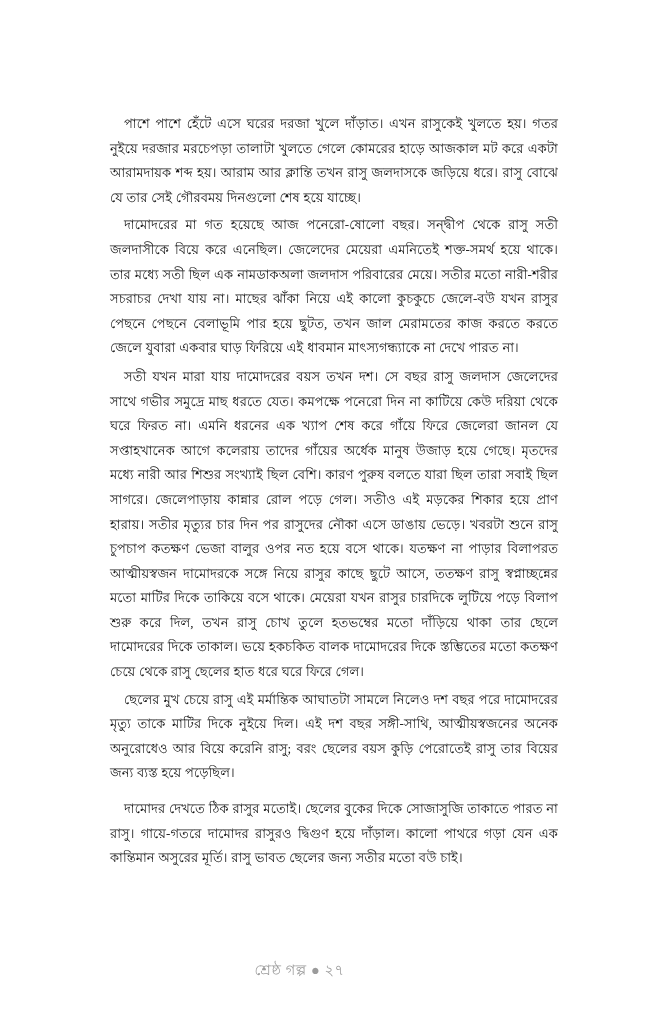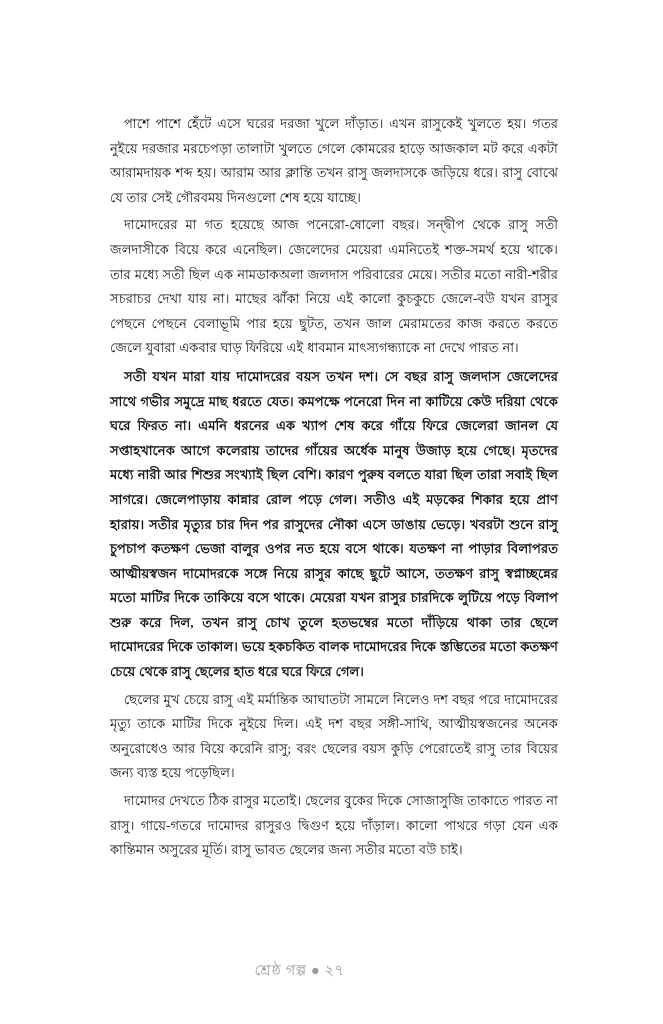--- a/index.html
+++ b/index.html
@@ -45,22 +45,22 @@
     -webkit-font-smoothing: antialiased;
   }
 
   .para:last-of-type {
     margin-bottom: 0;
   }
 
   
   .para.p1 { margin-bottom: 3px; }
   .para.p2 { margin-bottom: 4px; }
-  .para.p3 { margin-bottom: 3px; font-weight: bold; }
-  .para.p4 { margin-bottom: 3px; }
+  .para.p3 { margin-bottom: 3px; }
+  .para.p4 { margin-bottom: 11px; }
 
   .footer {
     position: absolute;
     left: 0;
     right: 0;
     bottom: 45px;
     text-align: center;
     padding-right: 64px;
   }
 

